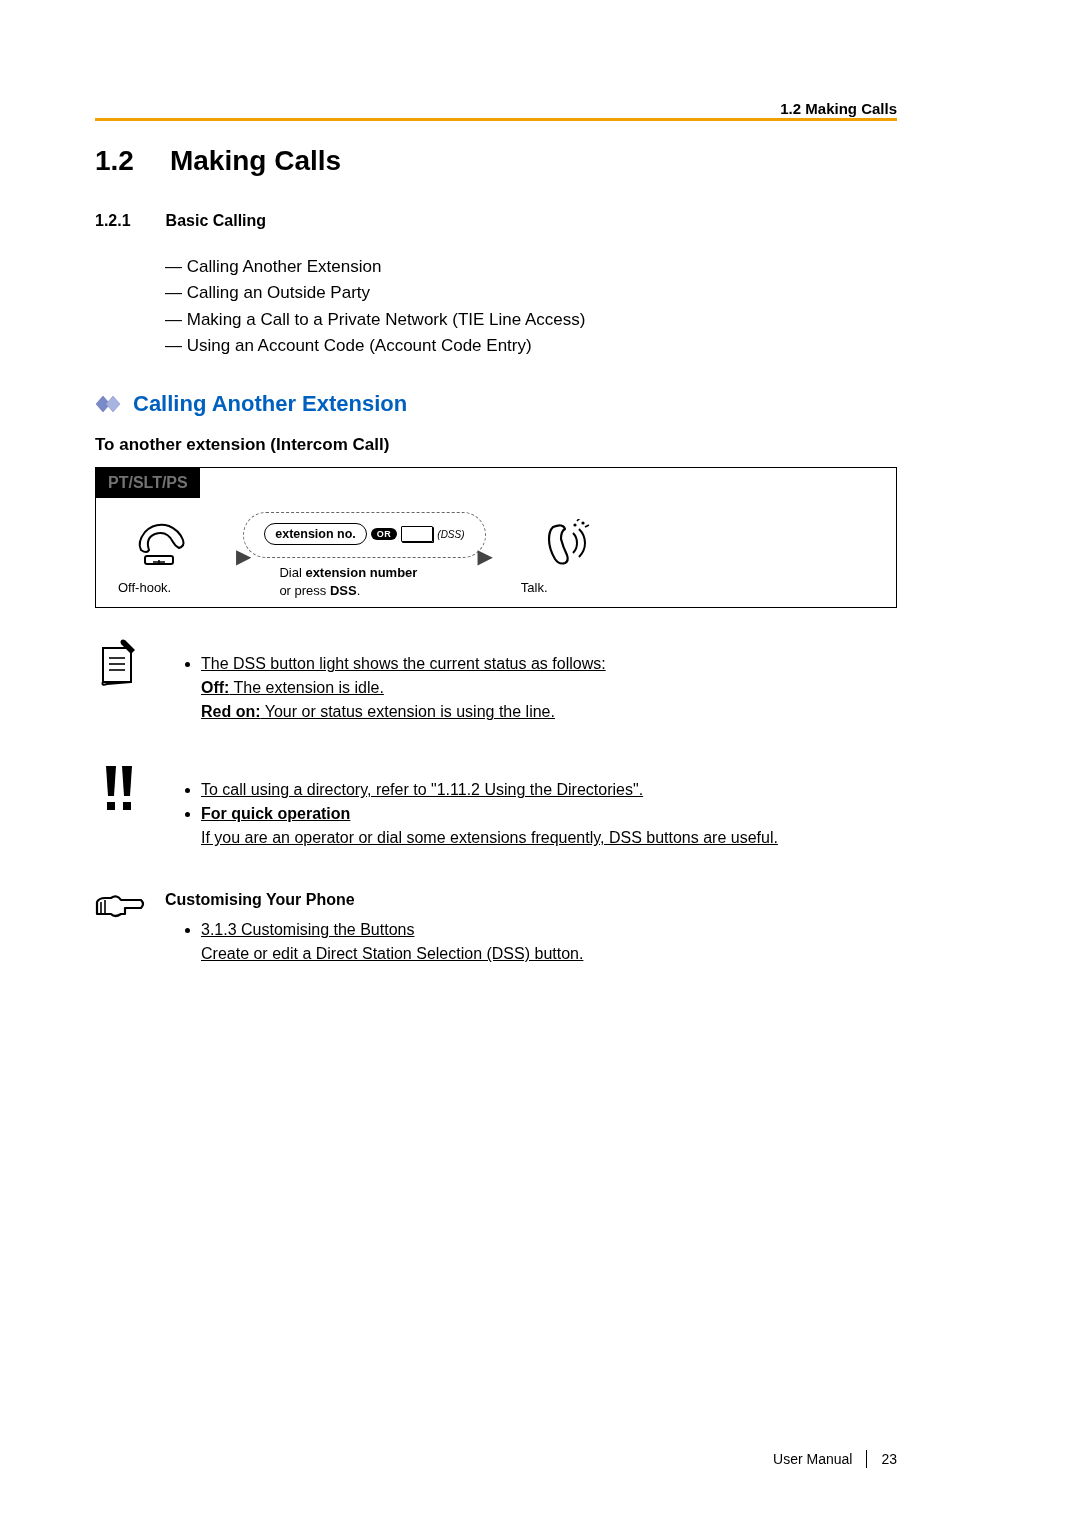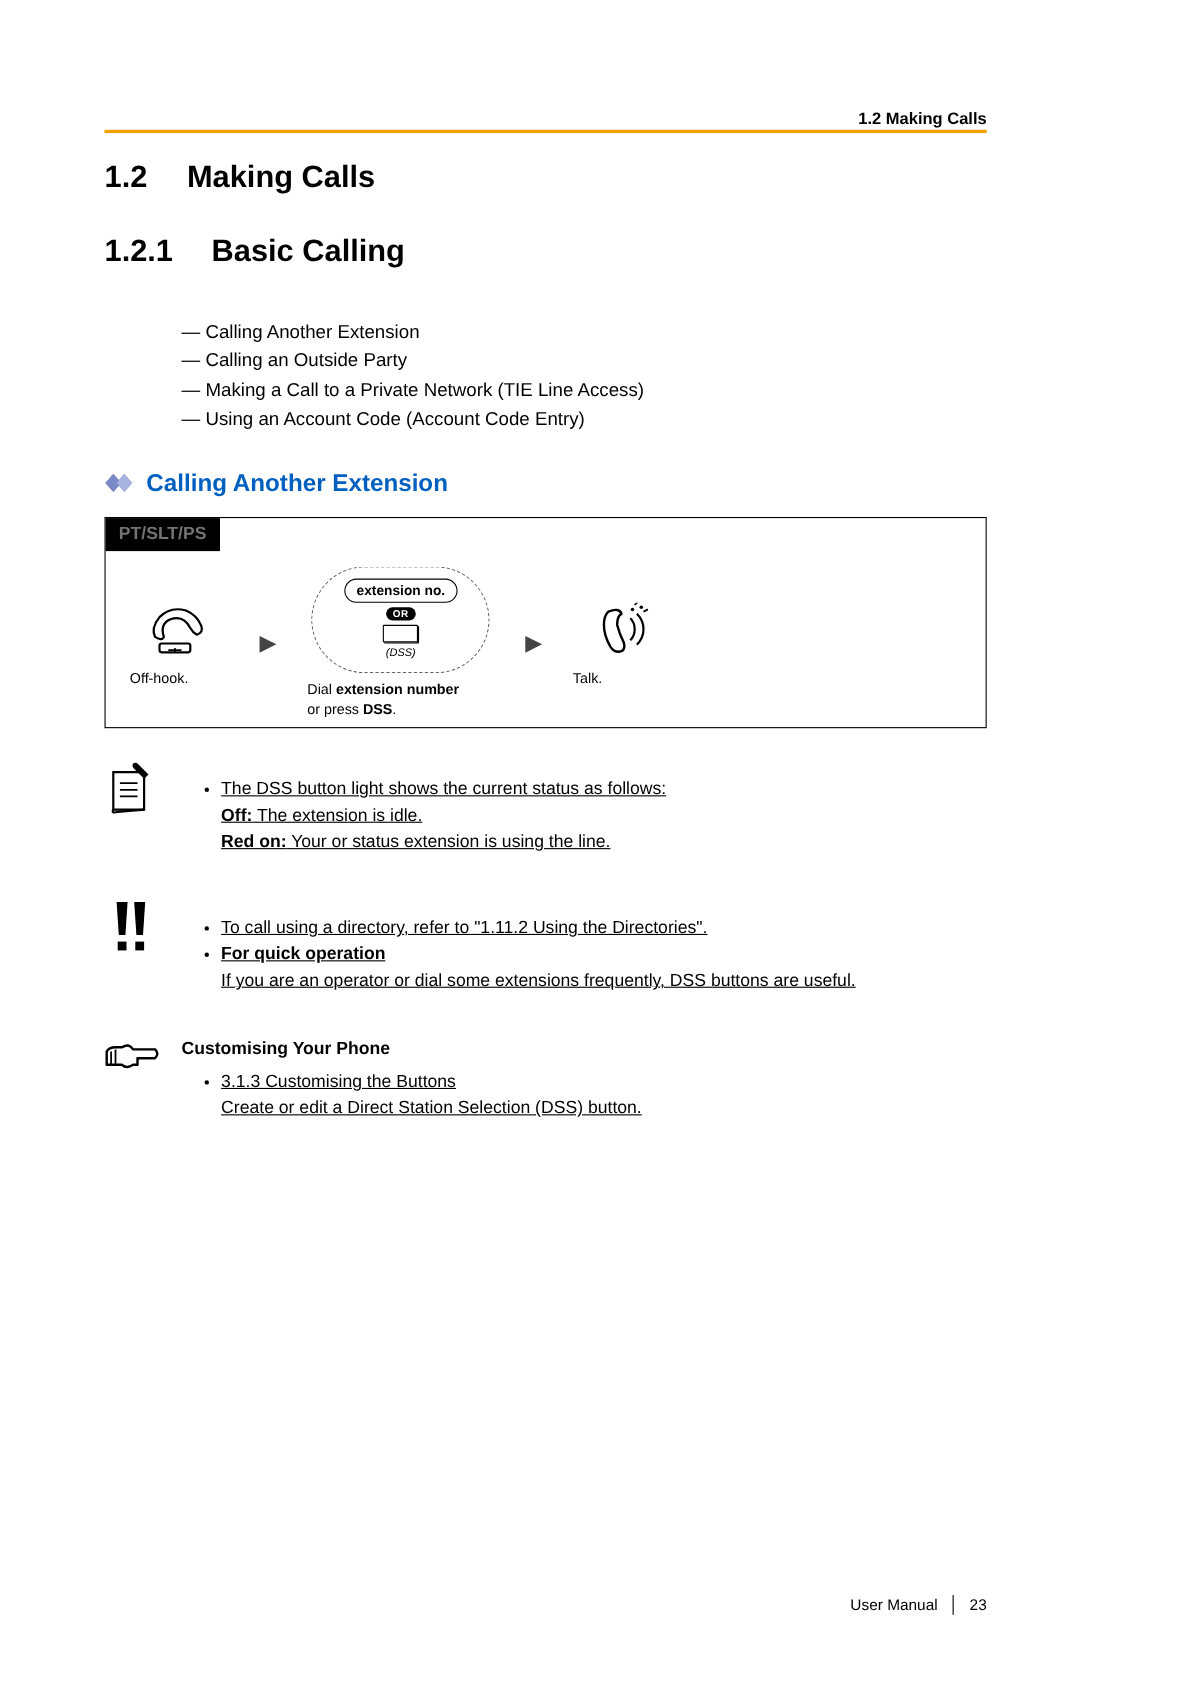--- a/index.html
+++ b/index.html
@@ -36,23 +36,23 @@
     padding-top: 55px;
   }
   h1.section-title {
     font-size: 28px;
     font-weight: bold;
     margin: 0 0 35px 0;
     display: flex;
     gap: 36px;
   }
   h2.subsection-title {
-    font-size: 28px;
-    font-weight: bold;
-    margin: 0 0 45px 0;
+    font-size: 16px;
+    font-weight: bold;
+    margin: 0 0 24px 0;
     display: flex;
     gap: 35px;
   }
   .dash-list {
     margin: 0 0 32px 70px;
     padding: 0;
     list-style: none;
     font-size: 17px;
     line-height: 1.55;
   }
@@ -116,21 +116,21 @@
   }
   .arrow {
     color: #444;
     font-size: 20px;
   }
   .dashed-capsule {
     border: 1px dashed #666;
     border-radius: 60px;
     padding: 10px 20px 12px;
     display: flex;
-    flex-direction: column;
+    flex-direction: row;
     align-items: center;
     gap: 4px;
     min-width: 120px;
   }
   .ext-label {
     border: 1.5px solid #000;
     border-radius: 14px;
     padding: 3px 10px;
     font-size: 12.5px;
     font-weight: bold;
@@ -222,20 +222,21 @@
     <div class="sub-heading-row">
       <span class="diamond-icon">
         <svg width="30" height="18" viewBox="0 0 30 18">
           <polygon points="8,1 15,9 8,17 1,9" fill="#7a89c8" stroke="#5a6aa8" stroke-width="0.5"></polygon>
           <polygon points="18,1 25,9 18,17 11,9" fill="#a8b4e0" stroke="#7a89c8" stroke-width="0.5"></polygon>
         </svg>
       </span>
       <h3 class="blue-heading">Calling Another Extension</h3>
     </div>
 
+    <p class="black-sub">To another extension (Intercom Call)</p>
 
     <div class="proc-panel">
       <div class="proc-tab">PT/SLT/PS</div>
       <div class="proc-body">
         <div class="proc-row">
 
           <div class="proc-step" style="width:90px">
             <div class="step-icon">
               <svg width="56" height="48" viewBox="0 0 56 48">
                 <path d="M6 30 Q2 22 10 12 Q20 2 34 6 Q44 10 48 20 Q50 26 44 28 Q40 26 38 22 Q32 10 20 14 Q10 18 14 30 Q12 34 6 30 Z" fill="none" stroke="#000" stroke-width="2" stroke-linejoin="round"></path>

